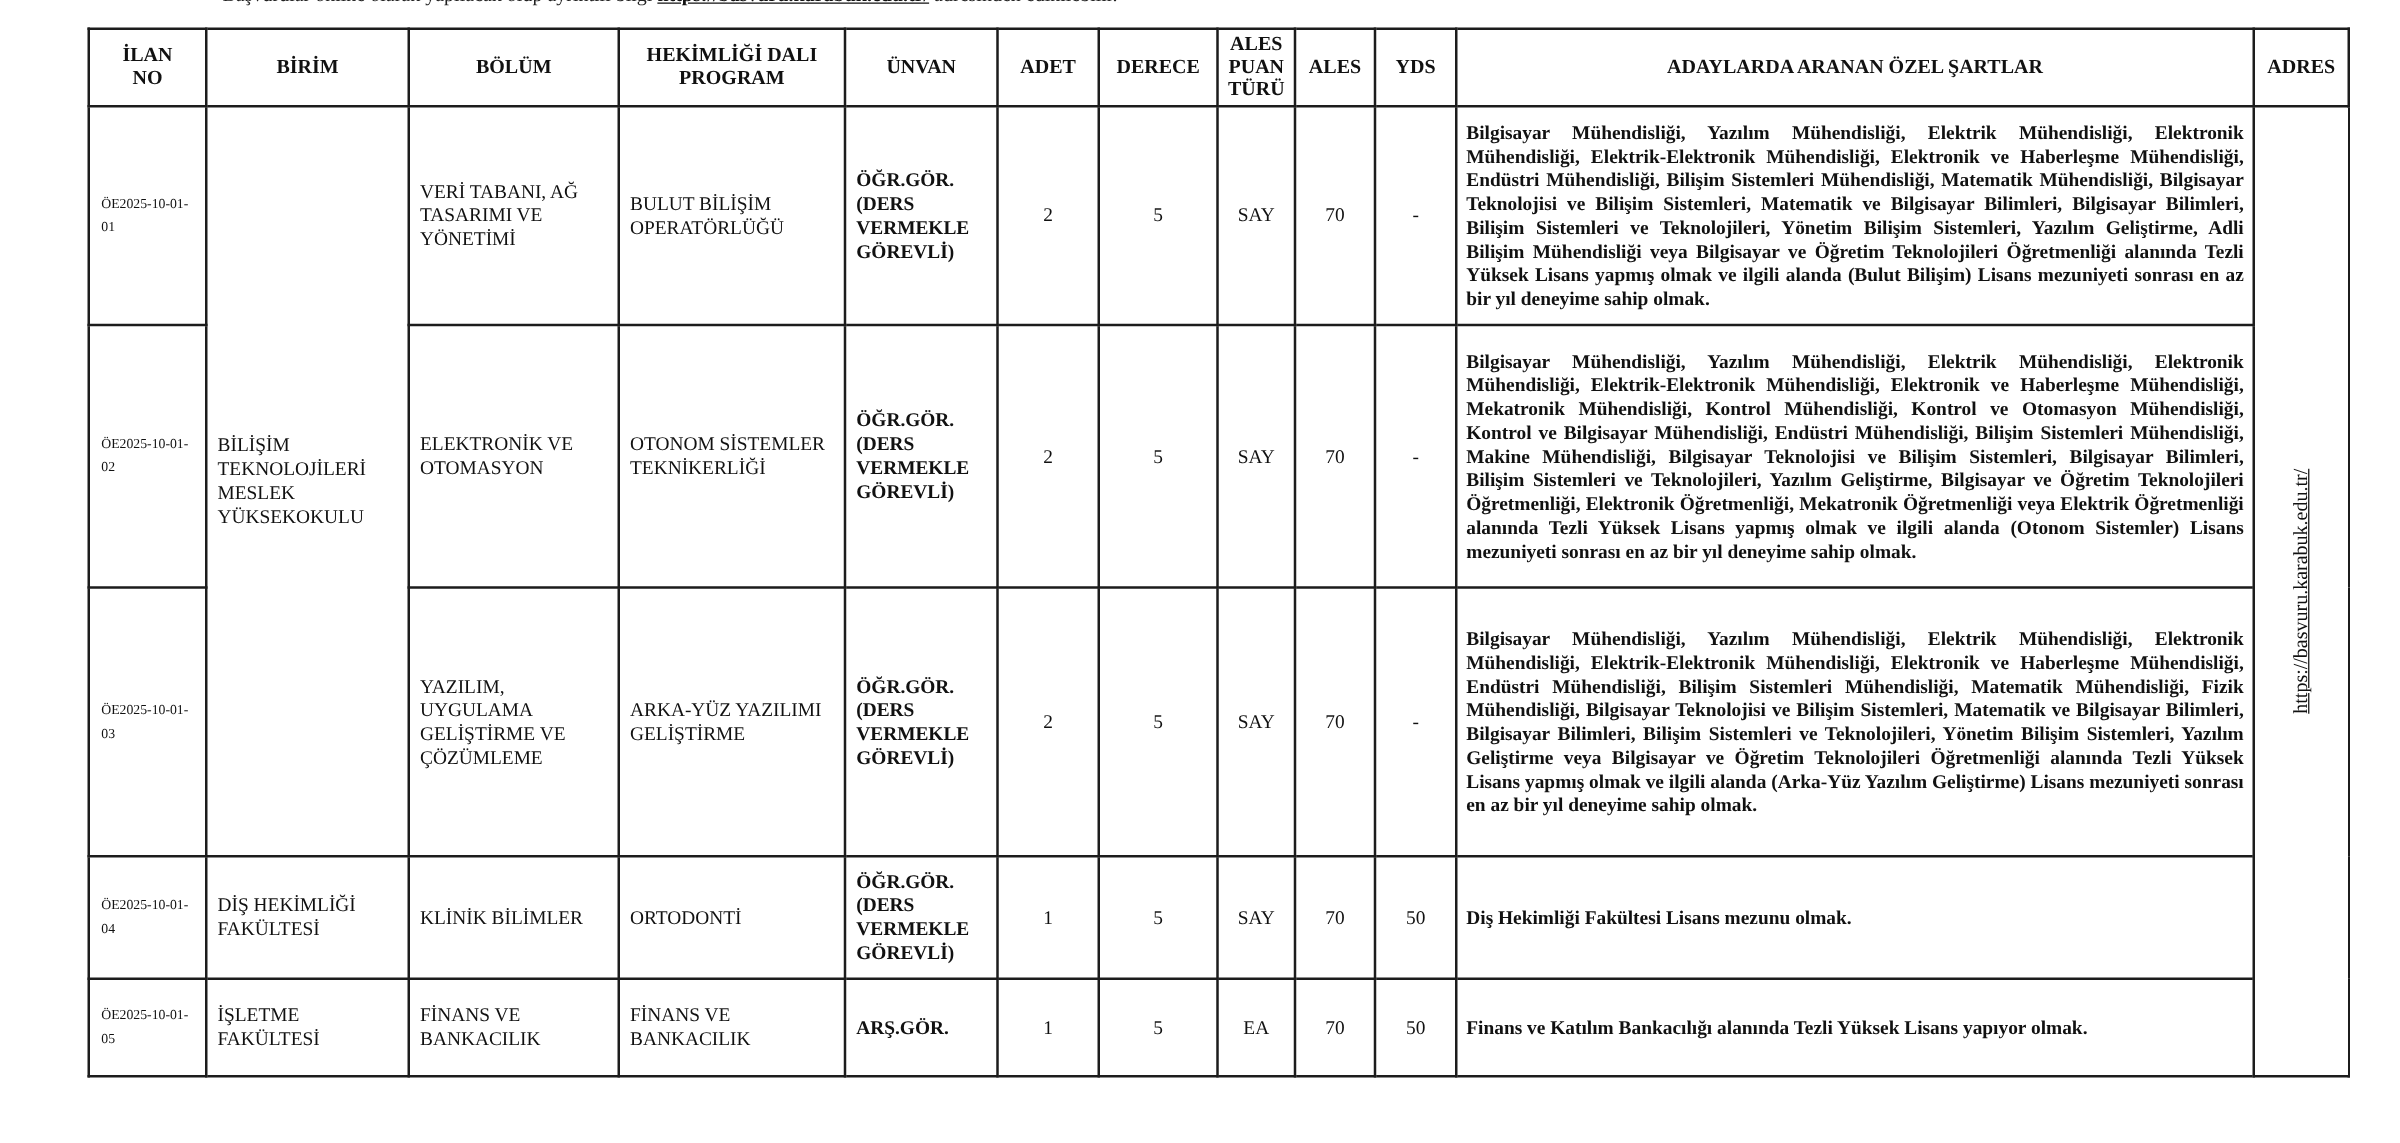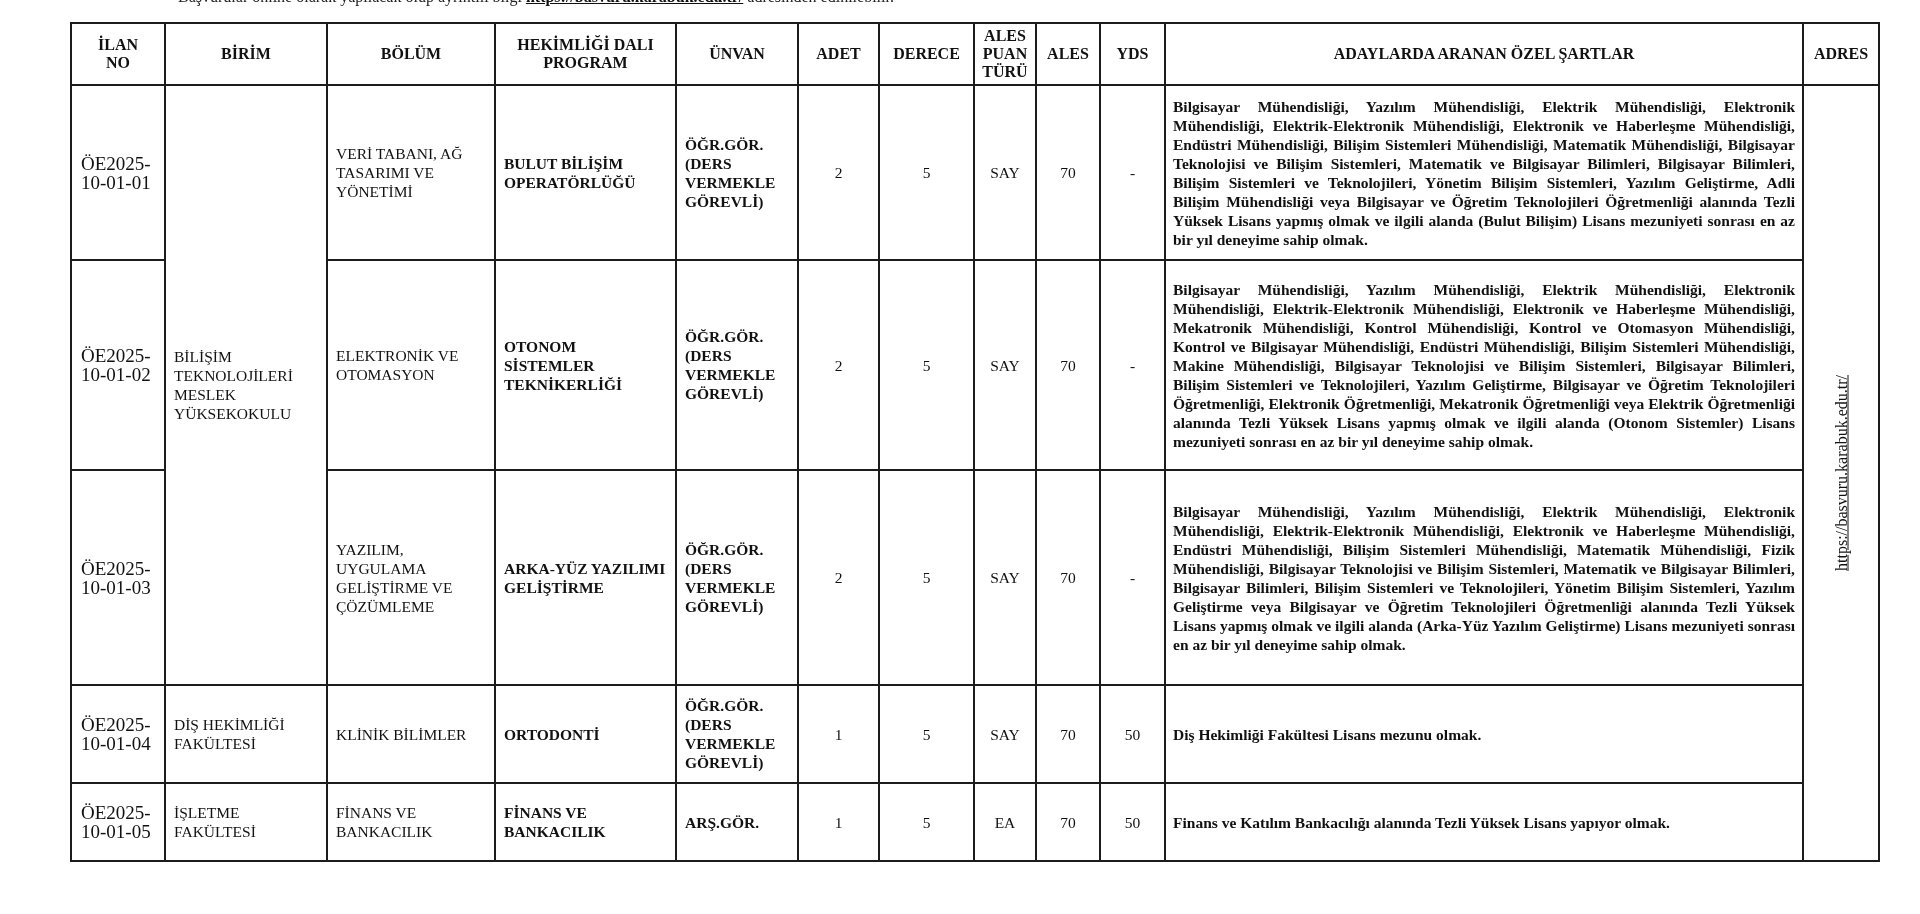--- a/index.html
+++ b/index.html
@@ -28,24 +28,24 @@
     vertical-align:middle;
     font-size:15.5px;line-height:19px;
     padding:2px 8px;
     overflow:hidden;
     background:#fff;
   }
   .jobs th{
     font-weight:bold;text-align:center;font-size:16px;line-height:18px;padding:2px 6px;
   }
   th.h-ilan{padding:2px 16px;}
-  td.c-ilan{text-align:left;padding-left:9px;font-size:19px;}
+  td.c-ilan{text-align:left;padding-left:9px;font-size:11px;}
   td.c-text{text-align:left;}
   td.c-birim,td.c-bolum{padding-right:16px;}
-  td.c-anabilim{font-weight:bold;}
+  td.c-anabilim{}
   td.c-unvan{padding-right:14px;font-weight:bold;}
   td.c-num{text-align:center;}
   td.c-sart{
     text-align:justify;padding:2px 7px;line-height:19px;font-size:15.5px;font-weight:bold;
   }
   td.c-adres{position:relative;padding:0;}
   .adres-rot{
     position:absolute;top:50%;left:50%;
     transform:translate(-50%,-50%) rotate(-90deg);
     white-space:nowrap;font-size:16px;text-decoration:underline;color:#111;

